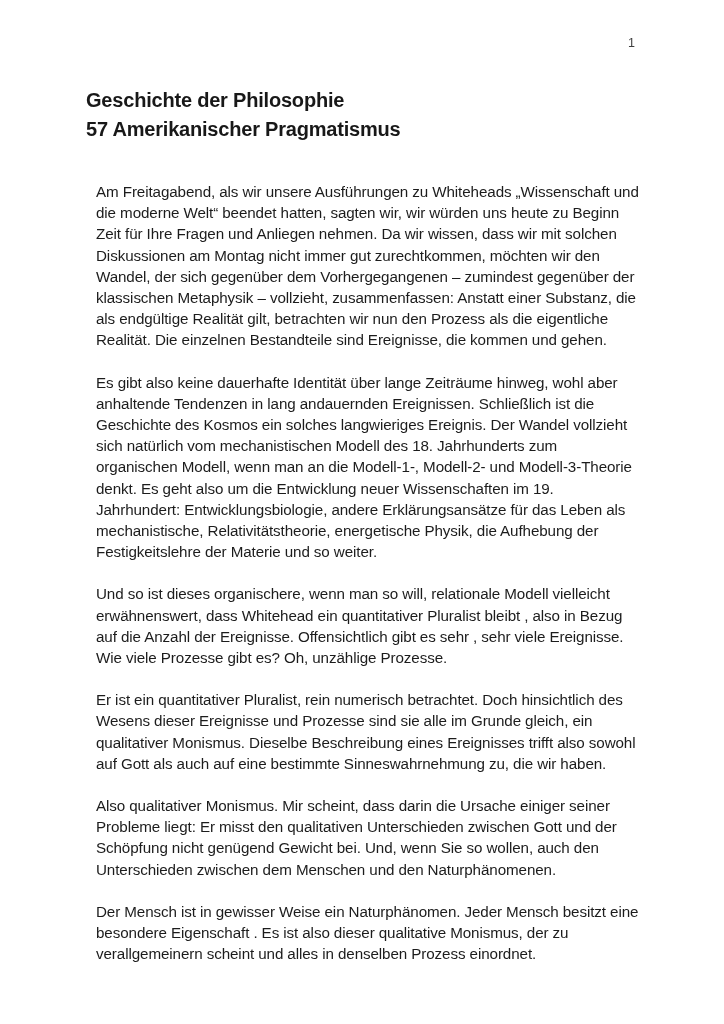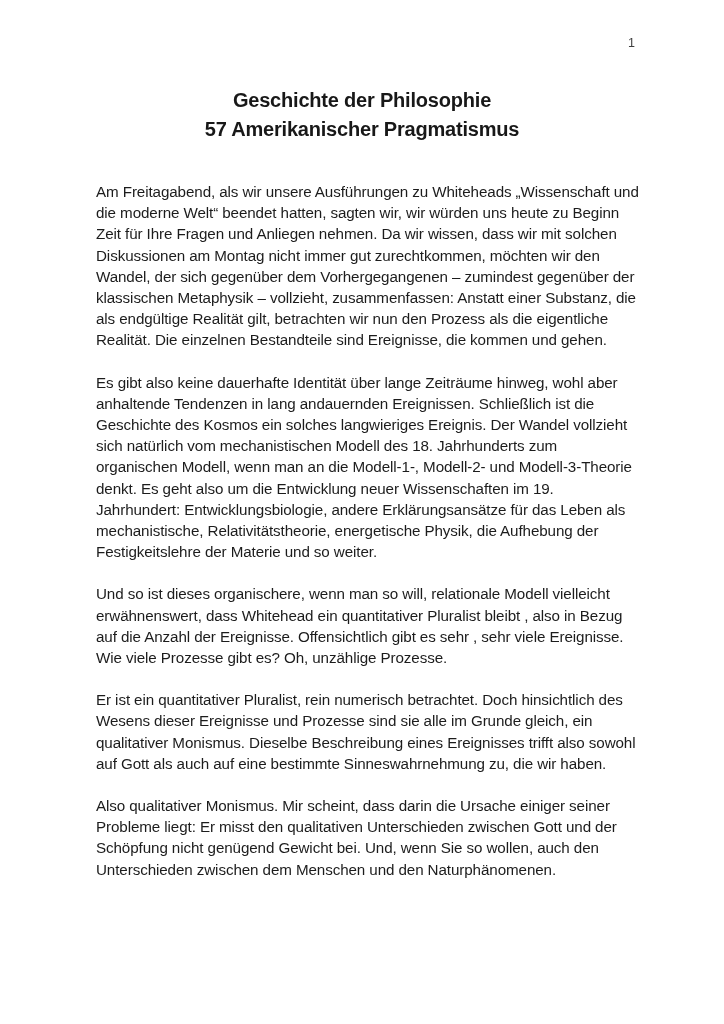--- a/index.html
+++ b/index.html
@@ -21,21 +21,21 @@
     top: 36px;
     left: 628px;
     font-size: 12.5px;
     color: #3f3f3f;
   }
   .title-block {
     position: absolute;
     top: 86px;
     left: 86px;
     width: 552px;
-    text-align: center;
+    text-align: left;
     font-weight: 700;
     font-size: 20px;
     line-height: 29px;
     color: #181818;
     letter-spacing: -0.2px;
   }
   .body-block {
     position: absolute;
     top: 181px;
     left: 88px;
@@ -61,15 +61,16 @@
     <div>Geschichte der Philosophie</div>
     <div>57 Amerikanischer Pragmatismus</div>
   </div>
 
   <div class="body-block">
     <p>Am Freitagabend, als wir unsere Ausführungen zu Whiteheads „Wissenschaft und die moderne Welt“ beendet hatten, sagten wir, wir würden uns heute zu Beginn Zeit für Ihre Fragen und Anliegen nehmen. Da wir wissen, dass wir mit solchen Diskussionen am Montag nicht immer gut zurechtkommen, möchten wir den Wandel, der sich gegenüber dem Vorhergegangenen – zumindest gegenüber der klassischen Metaphysik – vollzieht, zusammenfassen: Anstatt einer Substanz, die als endgültige Realität gilt, betrachten wir nun den Prozess als die eigentliche Realität. Die einzelnen Bestandteile sind Ereignisse, die kommen und gehen.</p>
     <p>Es gibt also keine dauerhafte Identität über lange Zeiträume hinweg, wohl aber anhaltende Tendenzen in lang andauernden Ereignissen. Schließlich ist die Geschichte des Kosmos ein solches langwieriges Ereignis. Der Wandel vollzieht sich natürlich vom mechanistischen Modell des 18. Jahrhunderts zum organischen Modell, wenn man an die Modell-1-, Modell-2- und Modell-3-Theorie denkt. Es geht also um die Entwicklung neuer Wissenschaften im 19. Jahrhundert: Entwicklungsbiologie, andere Erklärungsansätze für das Leben als mechanistische, Relativitätstheorie, energetische Physik, die Aufhebung der Festigkeitslehre der Materie und so weiter.</p>
     <p>Und so ist dieses organischere, wenn man so will, relationale Modell vielleicht erwähnenswert, dass Whitehead ein quantitativer Pluralist bleibt , also in Bezug auf die Anzahl der Ereignisse. Offensichtlich gibt es sehr , sehr viele Ereignisse. Wie viele Prozesse gibt es? Oh, unzählige Prozesse.</p>
     <p>Er ist ein quantitativer Pluralist, rein numerisch betrachtet. Doch hinsichtlich des Wesens dieser Ereignisse und Prozesse sind sie alle im Grunde gleich, ein qualitativer Monismus. Dieselbe Beschreibung eines Ereignisses trifft also sowohl auf Gott als auch auf eine bestimmte Sinneswahrnehmung zu, die wir haben.</p>
     <p>Also qualitativer Monismus. Mir scheint, dass darin die Ursache einiger seiner Probleme liegt: Er misst den qualitativen Unterschieden zwischen Gott und der Schöpfung nicht genügend Gewicht bei. Und, wenn Sie so wollen, auch den Unterschieden zwischen dem Menschen und den Naturphänomenen.</p>
+    <p>Der Mensch ist in gewisser Weise ein Naturphänomen. Jeder Mensch besitzt eine besondere Eigenschaft . Es ist also dieser qualitative Monismus, der zu verallgemeinern scheint und alles in denselben Prozess einordnet.</p>
   </div>
 
 </div>
 
 </body></html>

